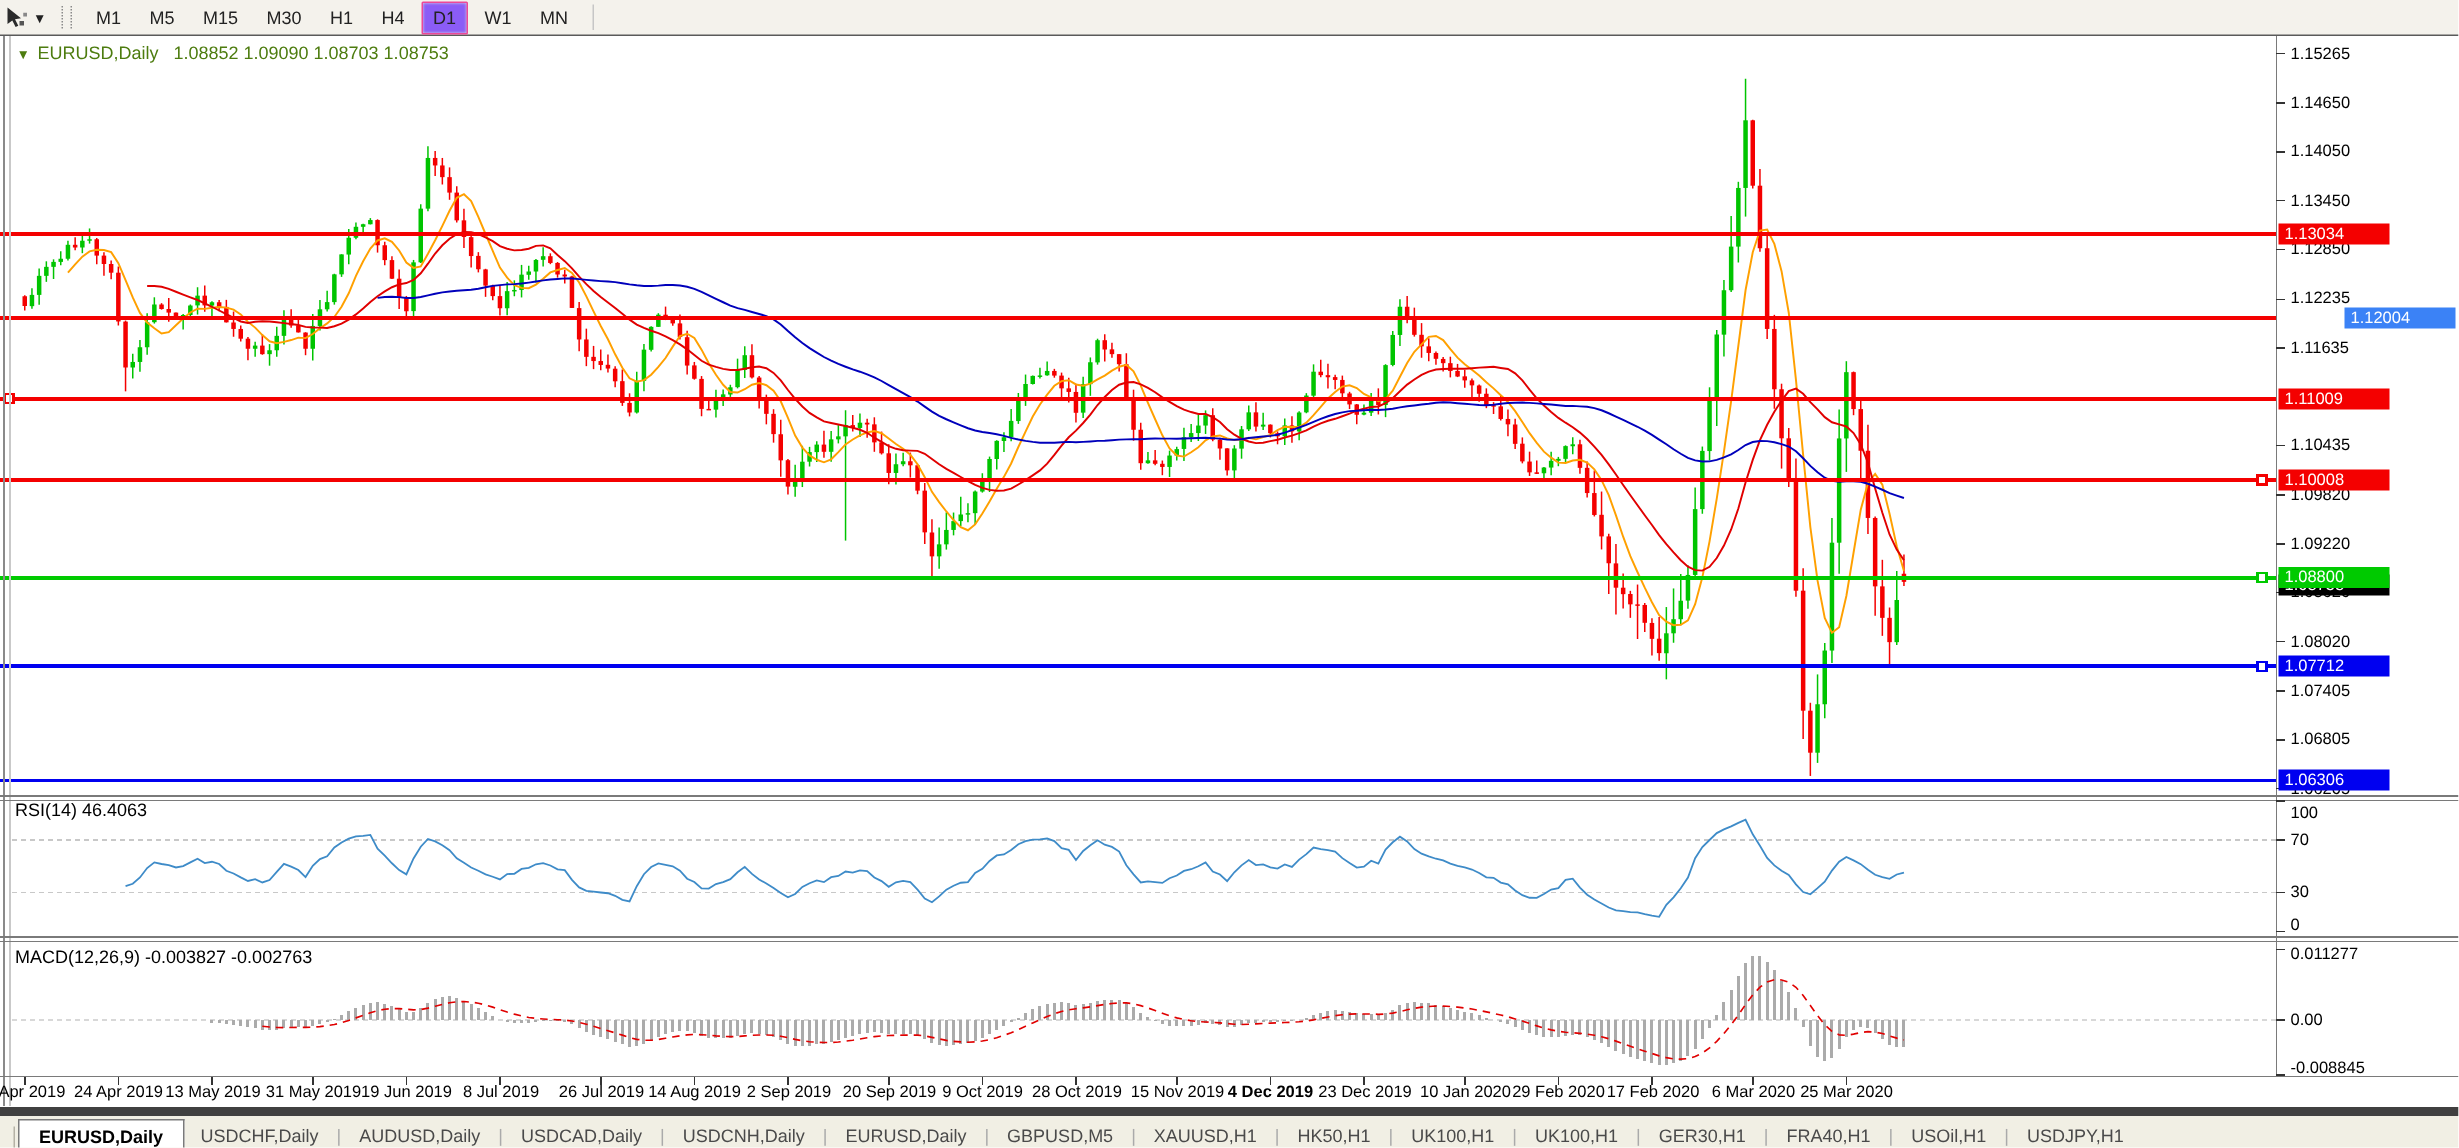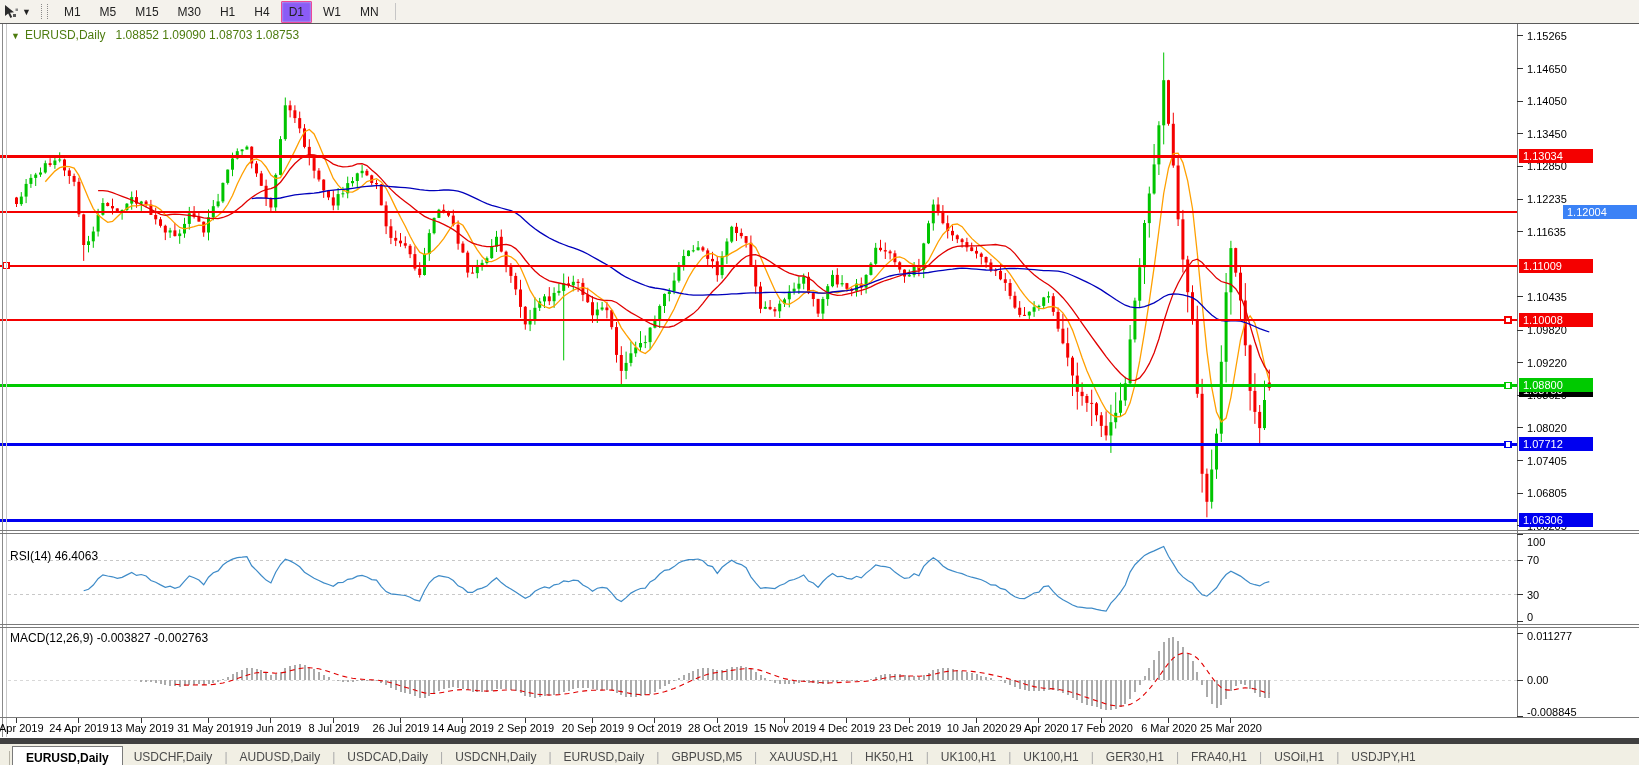--- a/index.html
+++ b/index.html
@@ -932,41 +932,41 @@
       <span class="plabel bid" style="top: 383px; background: rgb(0, 0, 0);">1.08753</span>
       <span class="plabel" style="top: 149px; background: rgb(244, 0, 0);">1.13034</span>
       <span class="plabel" style="top: 205px; background: #3b82f6; margin-left: 44px;">1.12004</span>
       <span class="plabel" style="top: 259px; background: rgb(244, 0, 0);">1.11009</span>
       <span class="plabel" style="top: 313px; background: rgb(244, 0, 0);">1.10008</span>
       <span class="plabel" style="top: 378px; background: rgb(0, 202, 0);">1.08800</span>
       <span class="plabel" style="top: 437px; background: rgb(0, 0, 240);">1.07712</span>
       <span class="plabel" style="top: 513px; background: rgb(0, 0, 240);">1.06306</span>
     </div>
 
-  <div class="panel-label" style="top:549px">RSI(14) 46.4063</div>
+  <div class="panel-label" style="top:533px">RSI(14) 46.4063</div>
   <div class="panel-label" style="top:631px">MACD(12,26,9) -0.003827 -0.002763</div>
 
   <div id="dates">
       <span class="date" style="left: 17px;">5 Apr 2019</span>
       <span class="date" style="left: 79px;">24 Apr 2019</span>
       <span class="date" style="left: 142px;">13 May 2019</span>
       <span class="date" style="left: 209px;">31 May 2019</span>
       <span class="date" style="left: 271px;">19 Jun 2019</span>
       <span class="date" style="left: 334px;">8 Jul 2019</span>
       <span class="date" style="left: 401px;">26 Jul 2019</span>
       <span class="date" style="left: 463px;">14 Aug 2019</span>
       <span class="date" style="left: 526px;">2 Sep 2019</span>
       <span class="date" style="left: 593px;">20 Sep 2019</span>
       <span class="date" style="left: 655px;">9 Oct 2019</span>
       <span class="date" style="left: 718px;">28 Oct 2019</span>
       <span class="date" style="left: 785px;">15 Nov 2019</span>
-      <span class="date" style="left: 847px;">4 Dec 2019</span>
+      <span class="date" style="left: 847px; font-weight: bold;">4 Dec 2019</span>
       <span class="date" style="left: 910px;">23 Dec 2019</span>
       <span class="date" style="left: 977px;">10 Jan 2020</span>
-      <span class="date" style="left: 1039px;">29 Apr 2020</span>
+      <span class="date" style="left: 1039px;">29 Feb 2020</span>
       <span class="date" style="left: 1102px;">17 Feb 2020</span>
       <span class="date" style="left: 1169px;">6 Mar 2020</span>
       <span class="date" style="left: 1231px;">25 Mar 2020</span>
     </div>
 
   <div class="tabbar">
     <span class="tabgrip"></span>
     <span id="tabs"><span class="tab active">EURUSD,Daily</span><span class="tab">USDCHF,Daily</span><span class="tabsep">|</span><span class="tab">AUDUSD,Daily</span><span class="tabsep">|</span><span class="tab">USDCAD,Daily</span><span class="tabsep">|</span><span class="tab">USDCNH,Daily</span><span class="tabsep">|</span><span class="tab">EURUSD,Daily</span><span class="tabsep">|</span><span class="tab">GBPUSD,M5</span><span class="tabsep">|</span><span class="tab">XAUUSD,H1</span><span class="tabsep">|</span><span class="tab">HK50,H1</span><span class="tabsep">|</span><span class="tab">UK100,H1</span><span class="tabsep">|</span><span class="tab">UK100,H1</span><span class="tabsep">|</span><span class="tab">GER30,H1</span><span class="tabsep">|</span><span class="tab">FRA40,H1</span><span class="tabsep">|</span><span class="tab">USOil,H1</span><span class="tabsep">|</span><span class="tab">USDJPY,H1</span></span>
   </div>
 

